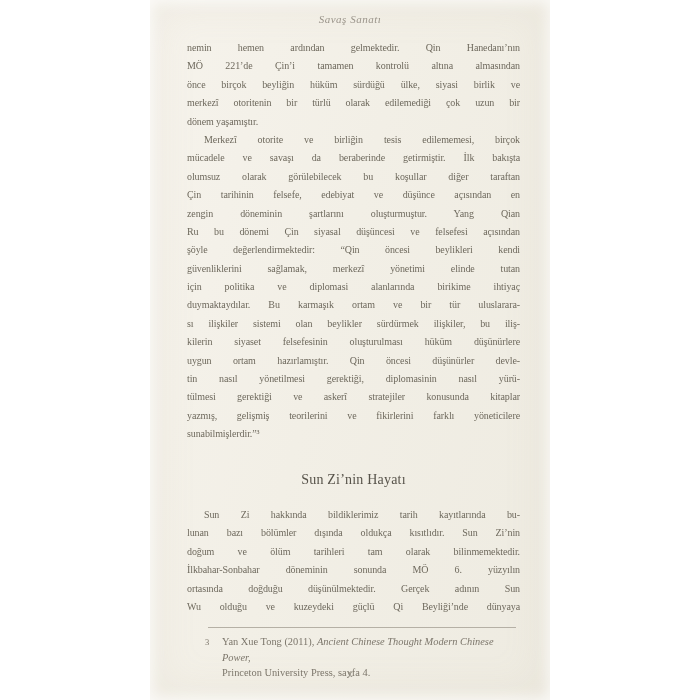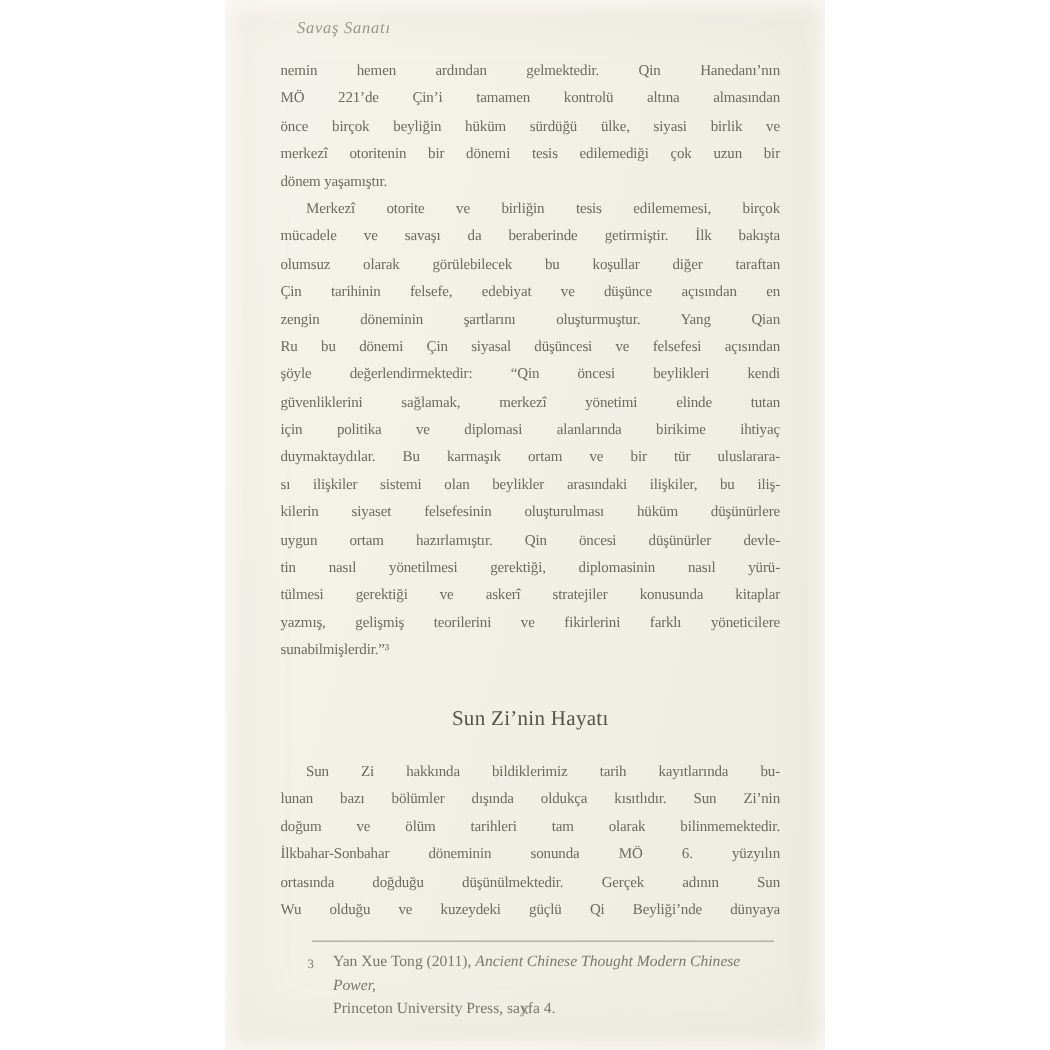--- a/index.html
+++ b/index.html
@@ -19,25 +19,25 @@
     width: 400px;
     height: 700px;
     background: linear-gradient(105deg, #f6f3ec 0%, var(--page-bg, #f2efe6) 45%, #eeebe1 100%);
     box-shadow: inset 0 0 14px 3px rgba(255,255,255,0.75), inset 0 0 46px rgba(190,180,155,0.16);
   }
   .running-header {
     position: absolute;
     top: 13px;
     left: 0;
     width: 100%;
+    text-align: center;
     font-style: italic;
     font-size: 11px;
     letter-spacing: 0.5px;
     color: var(--header-text, #9a948a);
-    padding-left: 48px;
   }
   .text-column {
     position: absolute;
     left: 37px;
     width: 333px;
   }
   .col-before  { top: 39px; }
   .col-after   { top: 506px; }
   .line {
     font-size: 10px;
@@ -102,35 +102,35 @@
 
 <div class="scan">
 
   <div class="running-header">Savaş Sanatı</div>
 
   <div class="text-column col-before">
       <div class="paragraph">
         <div class="line">nemin hemen ardından gelmektedir. Qin Hanedanı’nın</div>
         <div class="line">MÖ 221’de Çin’i tamamen kontrolü altına almasından</div>
         <div class="line">önce birçok beyliğin hüküm sürdüğü ülke, siyasi birlik ve</div>
-        <div class="line">merkezî otoritenin bir dönemi tesis edilemediği çok uzun bir</div>
+        <div class="line">merkezî otoritenin bir türlü olarak edilemediği çok uzun bir</div>
         <div class="line last">dönem yaşamıştır.</div>
       </div>
       <div class="paragraph">
         <div class="line indent">Merkezî otorite ve birliğin tesis edilememesi, birçok</div>
         <div class="line">mücadele ve savaşı da beraberinde getirmiştir. İlk bakışta</div>
         <div class="line">olumsuz olarak görülebilecek bu koşullar diğer taraftan</div>
         <div class="line">Çin tarihinin felsefe, edebiyat ve düşünce açısından en</div>
         <div class="line">zengin döneminin şartlarını oluşturmuştur. Yang Qian</div>
         <div class="line">Ru bu dönemi Çin siyasal düşüncesi ve felsefesi açısından</div>
         <div class="line">şöyle değerlendirmektedir: “Qin öncesi beylikleri kendi</div>
         <div class="line">güvenliklerini sağlamak, merkezî yönetimi elinde tutan</div>
         <div class="line">için politika ve diplomasi alanlarında birikime ihtiyaç</div>
         <div class="line">duymaktaydılar. Bu karmaşık ortam ve bir tür uluslarara-</div>
-        <div class="line">sı ilişkiler sistemi olan beylikler arasındaki ilişkiler, bu iliş-</div>
+        <div class="line">sı ilişkiler sistemi olan beylikler sürdürmek ilişkiler, bu iliş-</div>
         <div class="line">kilerin siyaset felsefesinin oluşturulması hüküm düşünürlere</div>
         <div class="line">uygun ortam hazırlamıştır. Qin öncesi düşünürler devle-</div>
         <div class="line">tin nasıl yönetilmesi gerektiği, diplomasinin nasıl yürü-</div>
         <div class="line">tülmesi gerektiği ve askerî stratejiler konusunda kitaplar</div>
         <div class="line">yazmış, gelişmiş teorilerini ve fikirlerini farklı yöneticilere</div>
         <div class="line last">sunabilmişlerdir.”³</div>
       </div>
     </div>
 
   <div class="section-heading">Sun Zi’nin Hayatı</div>

